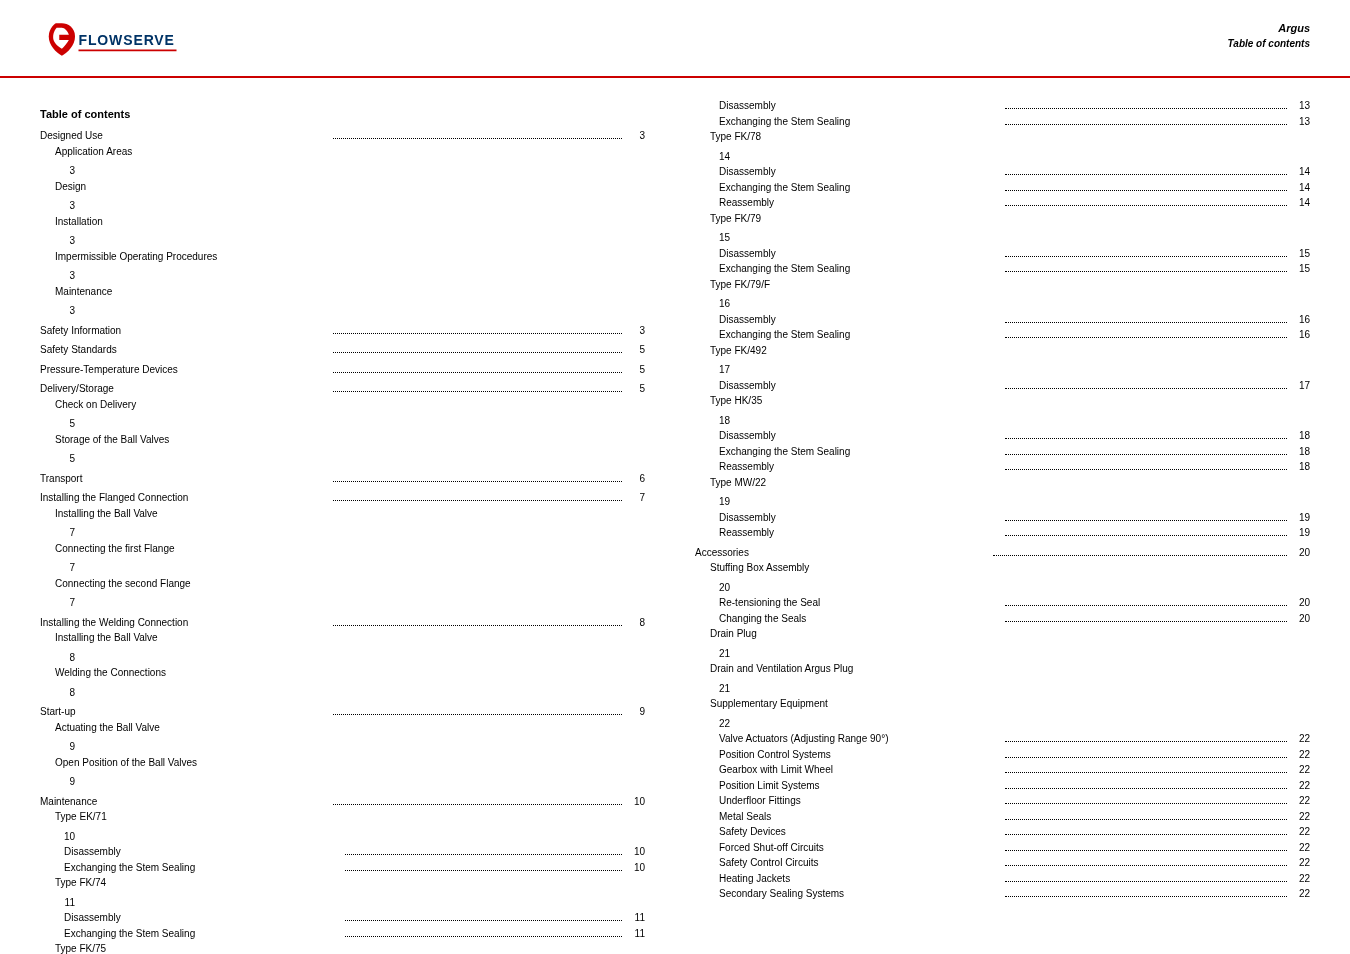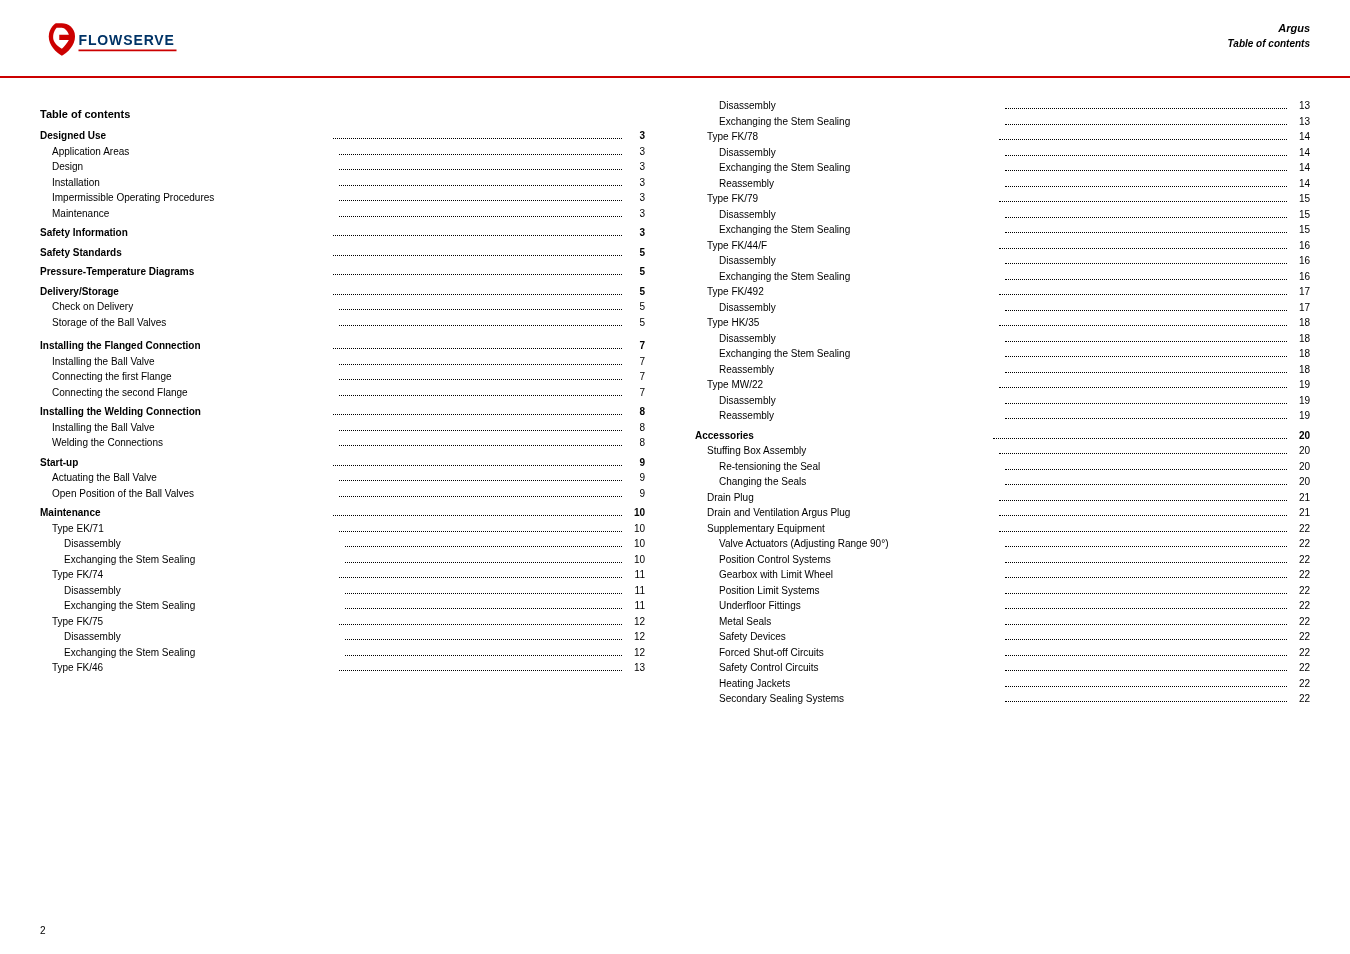--- a/index.html
+++ b/index.html
@@ -71,24 +71,25 @@
       margin-bottom: 8px;
       margin-top: 10px;
     }
     .toc-entry {
       display: flex;
       justify-content: space-between;
       align-items: baseline;
       line-height: 1.55;
     }
     .toc-entry.bold-entry {
-      font-weight: bold;
+      font-weight: normal;
     }
     .toc-entry.indent1 {
       padding-left: 12px;
+      flex-direction: column;
     }
     .toc-entry.indent2 {
       padding-left: 24px;
     }
     .toc-label {
       flex: 1;
     }
     .toc-dots {
       flex: 1;
       border-bottom: 1px dotted #000;
@@ -177,41 +178,46 @@
             <span class="toc-page">3</span>
           </div>
           <div class="section-gap"></div>
           <div class="toc-entry bold-entry">
             <span class="toc-label">Safety Standards</span>
             <span class="toc-dots"></span>
             <span class="toc-page">5</span>
           </div>
           <div class="section-gap"></div>
           <div class="toc-entry bold-entry">
-            <span class="toc-label">Pressure-Temperature Diagrams</span>
+            <span class="toc-label">Pressure-Temperature Devices</span>
             <span class="toc-dots"></span>
             <span class="toc-page">5</span>
           </div>
           <div class="section-gap"></div>
           <div class="toc-entry bold-entry">
             <span class="toc-label">Delivery/Storage</span>
             <span class="toc-dots"></span>
             <span class="toc-page">5</span>
           </div>
           <div class="toc-entry indent1">
             <span class="toc-label">Check on Delivery</span>
             <span class="toc-dots"></span>
             <span class="toc-page">5</span>
           </div>
           <div class="toc-entry indent1">
             <span class="toc-label">Storage of the Ball Valves</span>
             <span class="toc-dots"></span>
             <span class="toc-page">5</span>
           </div>
           <div class="section-gap"></div>
+          <div class="toc-entry bold-entry">
+            <span class="toc-label">Transport</span>
+            <span class="toc-dots"></span>
+            <span class="toc-page">6</span>
+          </div>
           <div class="section-gap"></div>
           <div class="toc-entry bold-entry">
             <span class="toc-label">Installing the Flanged Connection</span>
             <span class="toc-dots"></span>
             <span class="toc-page">7</span>
           </div>
           <div class="toc-entry indent1">
             <span class="toc-label">Installing the Ball Valve</span>
             <span class="toc-dots"></span>
             <span class="toc-page">7</span>
@@ -359,21 +365,21 @@
             <span class="toc-label">Disassembly</span>
             <span class="toc-dots"></span>
             <span class="toc-page">15</span>
           </div>
           <div class="toc-entry indent2">
             <span class="toc-label">Exchanging the Stem Sealing</span>
             <span class="toc-dots"></span>
             <span class="toc-page">15</span>
           </div>
           <div class="toc-entry indent1">
-            <span class="toc-label">Type FK/44/F</span>
+            <span class="toc-label">Type FK/79/F</span>
             <span class="toc-dots"></span>
             <span class="toc-page">16</span>
           </div>
           <div class="toc-entry indent2">
             <span class="toc-label">Disassembly</span>
             <span class="toc-dots"></span>
             <span class="toc-page">16</span>
           </div>
           <div class="toc-entry indent2">
             <span class="toc-label">Exchanging the Stem Sealing</span>

